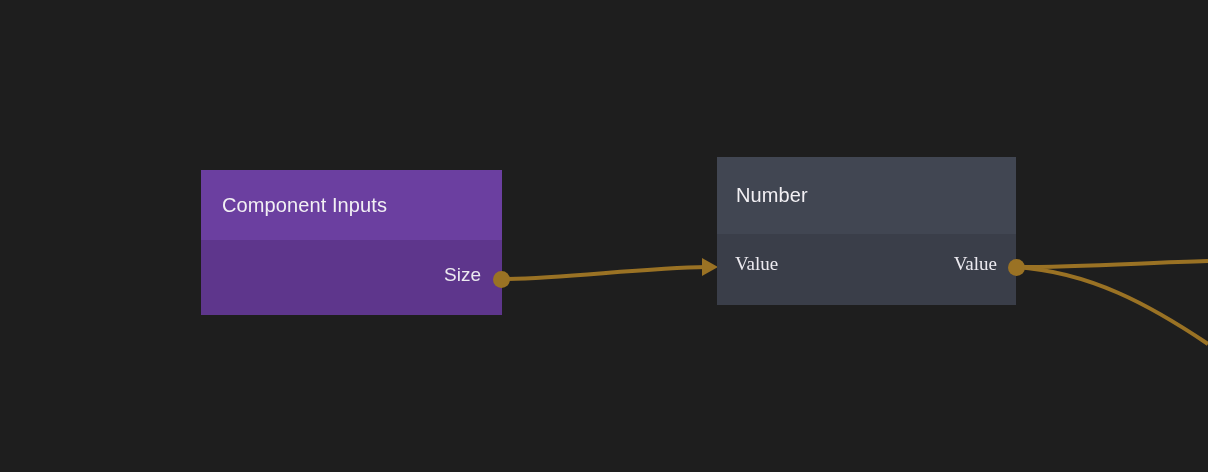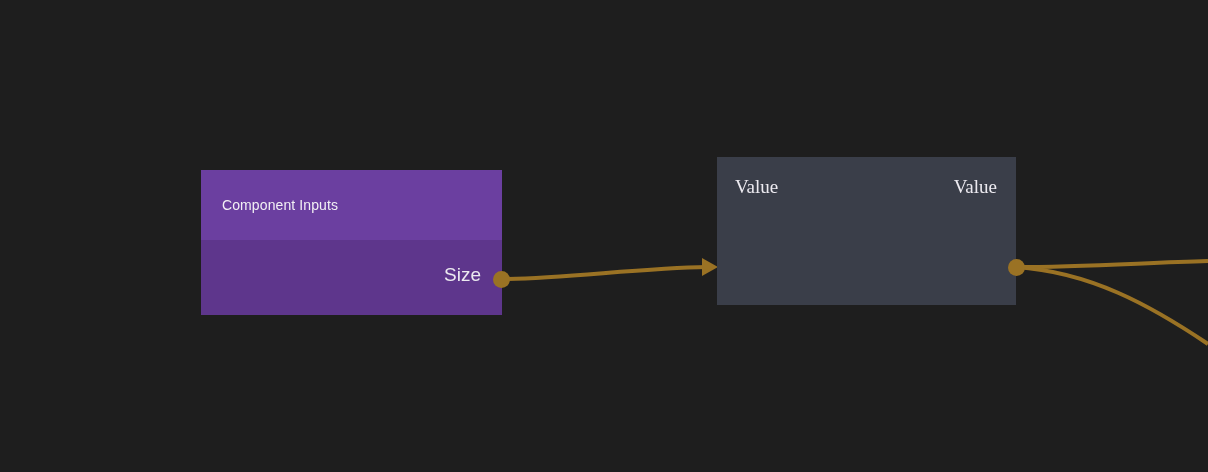--- a/index.html
+++ b/index.html
@@ -30,21 +30,21 @@
     position: absolute;
     box-sizing: border-box;
     overflow: hidden;
   }
   .node-header {
     box-sizing: border-box;
     display: flex;
     align-items: center;
   }
   .node-title {
-    font-size: 14px;
+    font-size: 20px;
     color: #f2f0f4;
     letter-spacing: 0.1px;
     white-space: nowrap;
   }
   .node-body {
     box-sizing: border-box;
     position: relative;
   }
   .port-row {
     position: relative;
@@ -149,20 +149,23 @@
       <span class="node-title">Component Inputs</span>
     </div>
     <div class="node-body">
       <div class="port-row">
         <span class="port-label out">Size</span>
       </div>
     </div>
   </div>
 
   <div class="node" id="node-number">
+    <div class="node-header">
+      <span class="node-title">Number</span>
+    </div>
     <div class="node-body">
       <div class="port-row">
         <span class="port-label">Value</span>
         <span class="port-label out">Value</span>
       </div>
     </div>
   </div>
 
   <div class="port-dot" id="port-dot-size"></div>
   <div class="port-dot" id="port-dot-value-out"></div>

